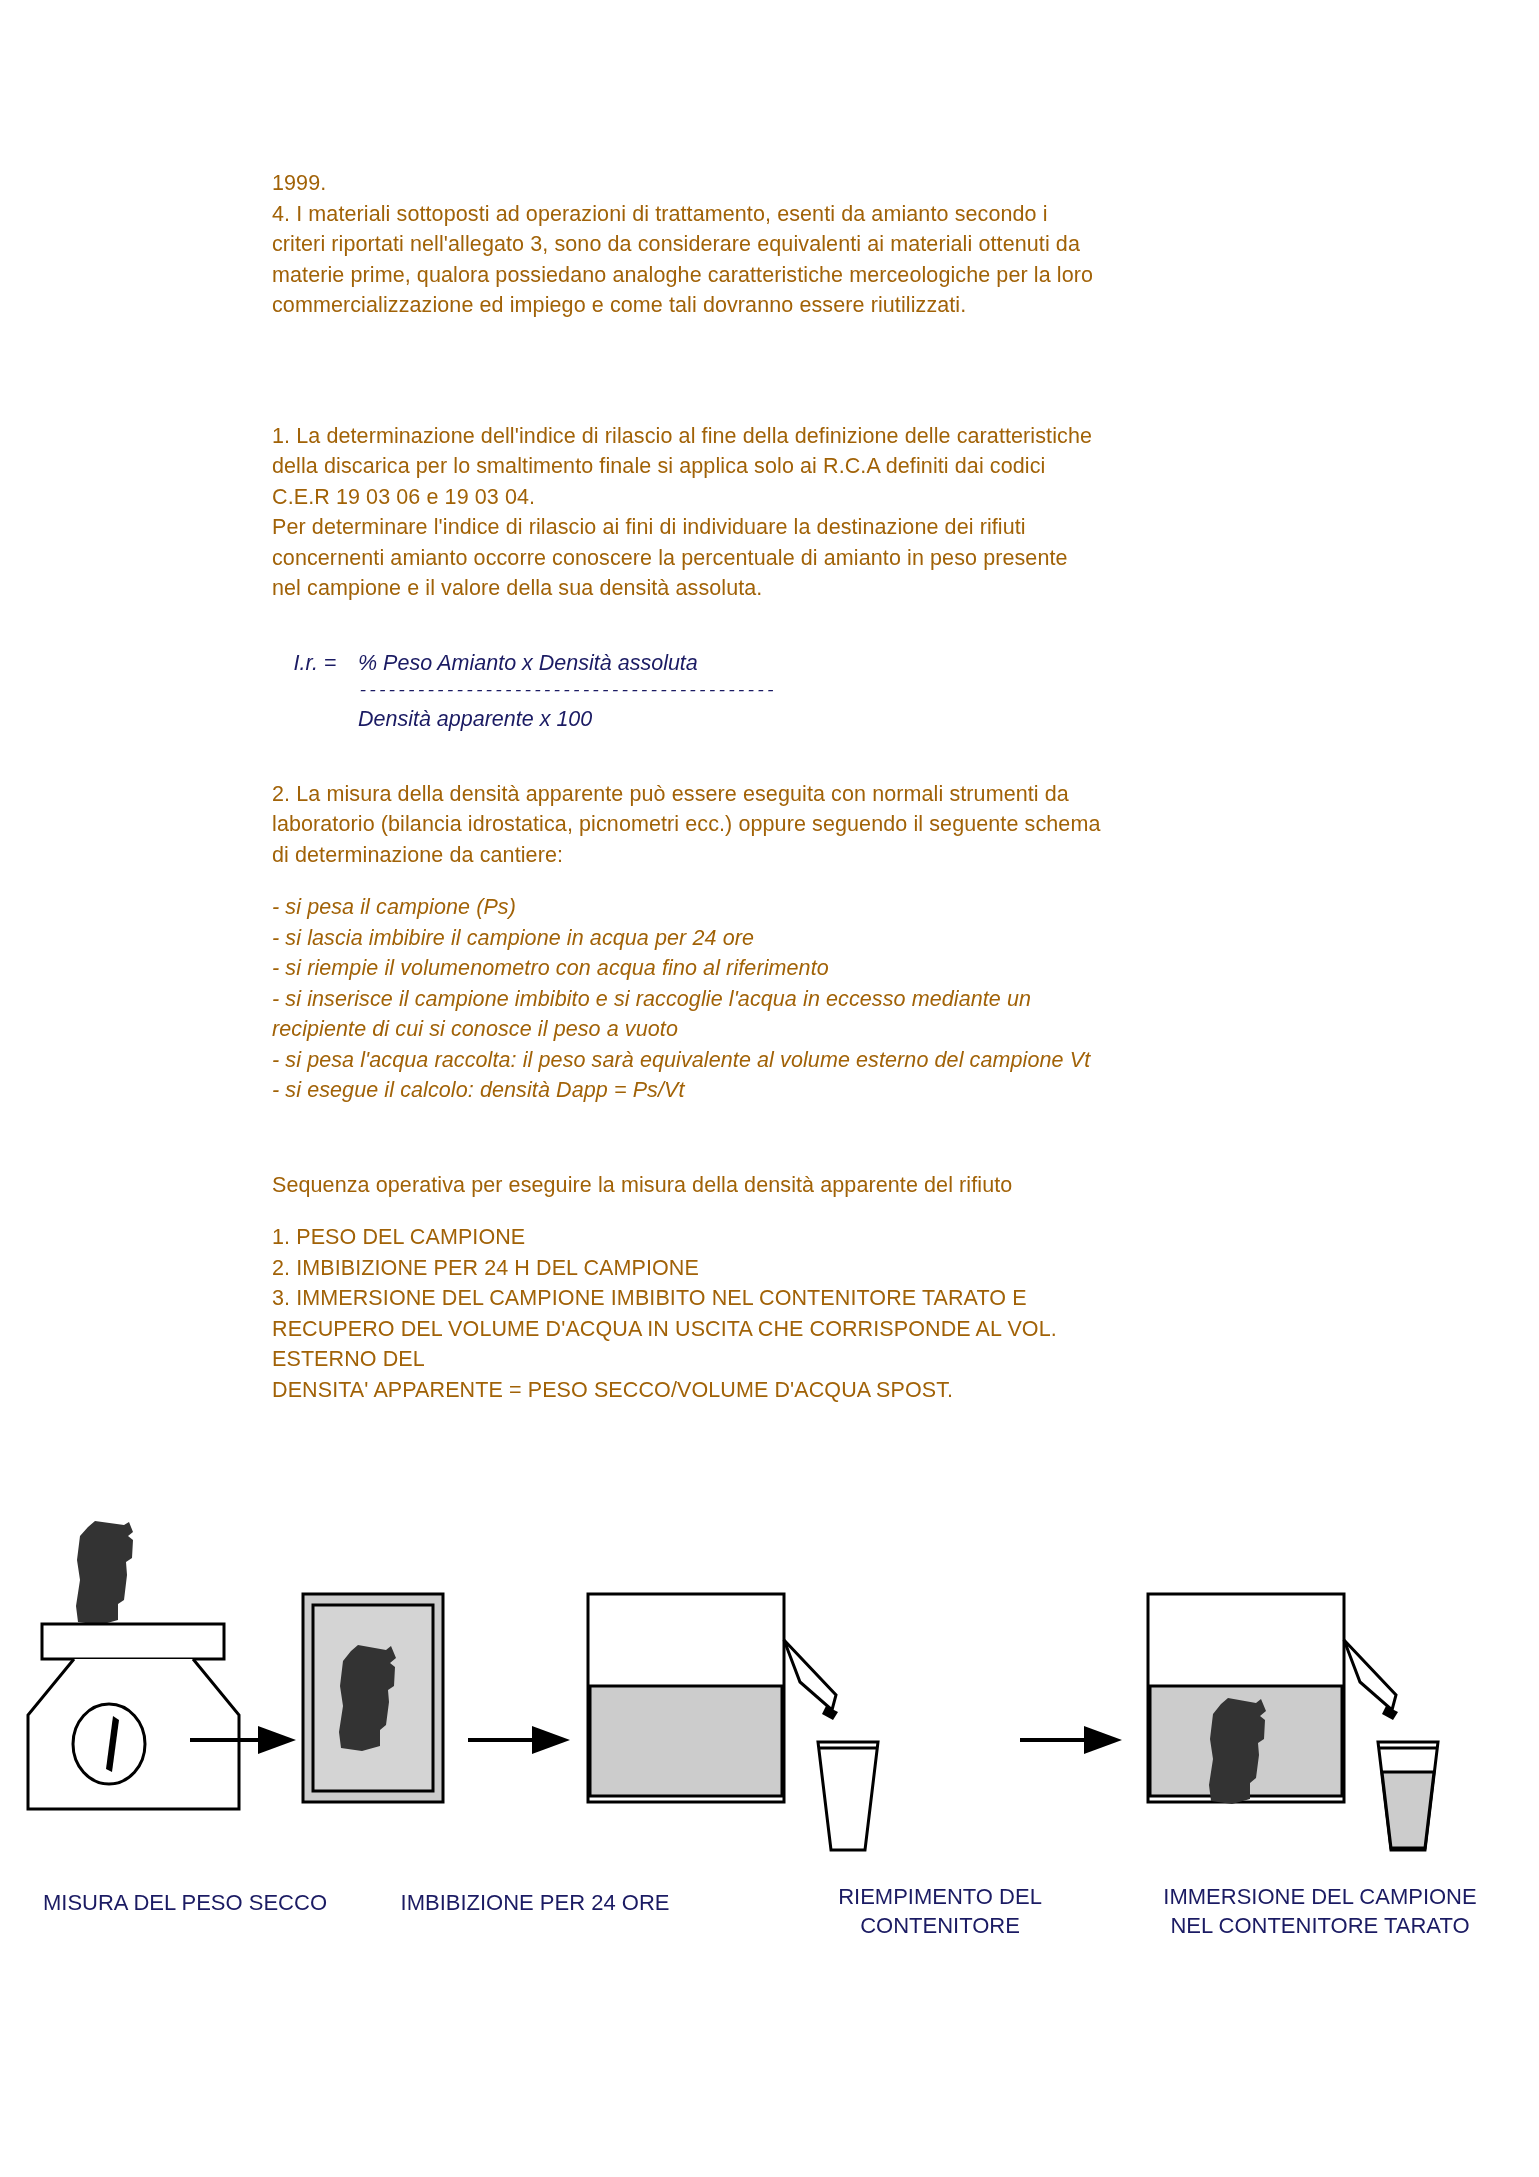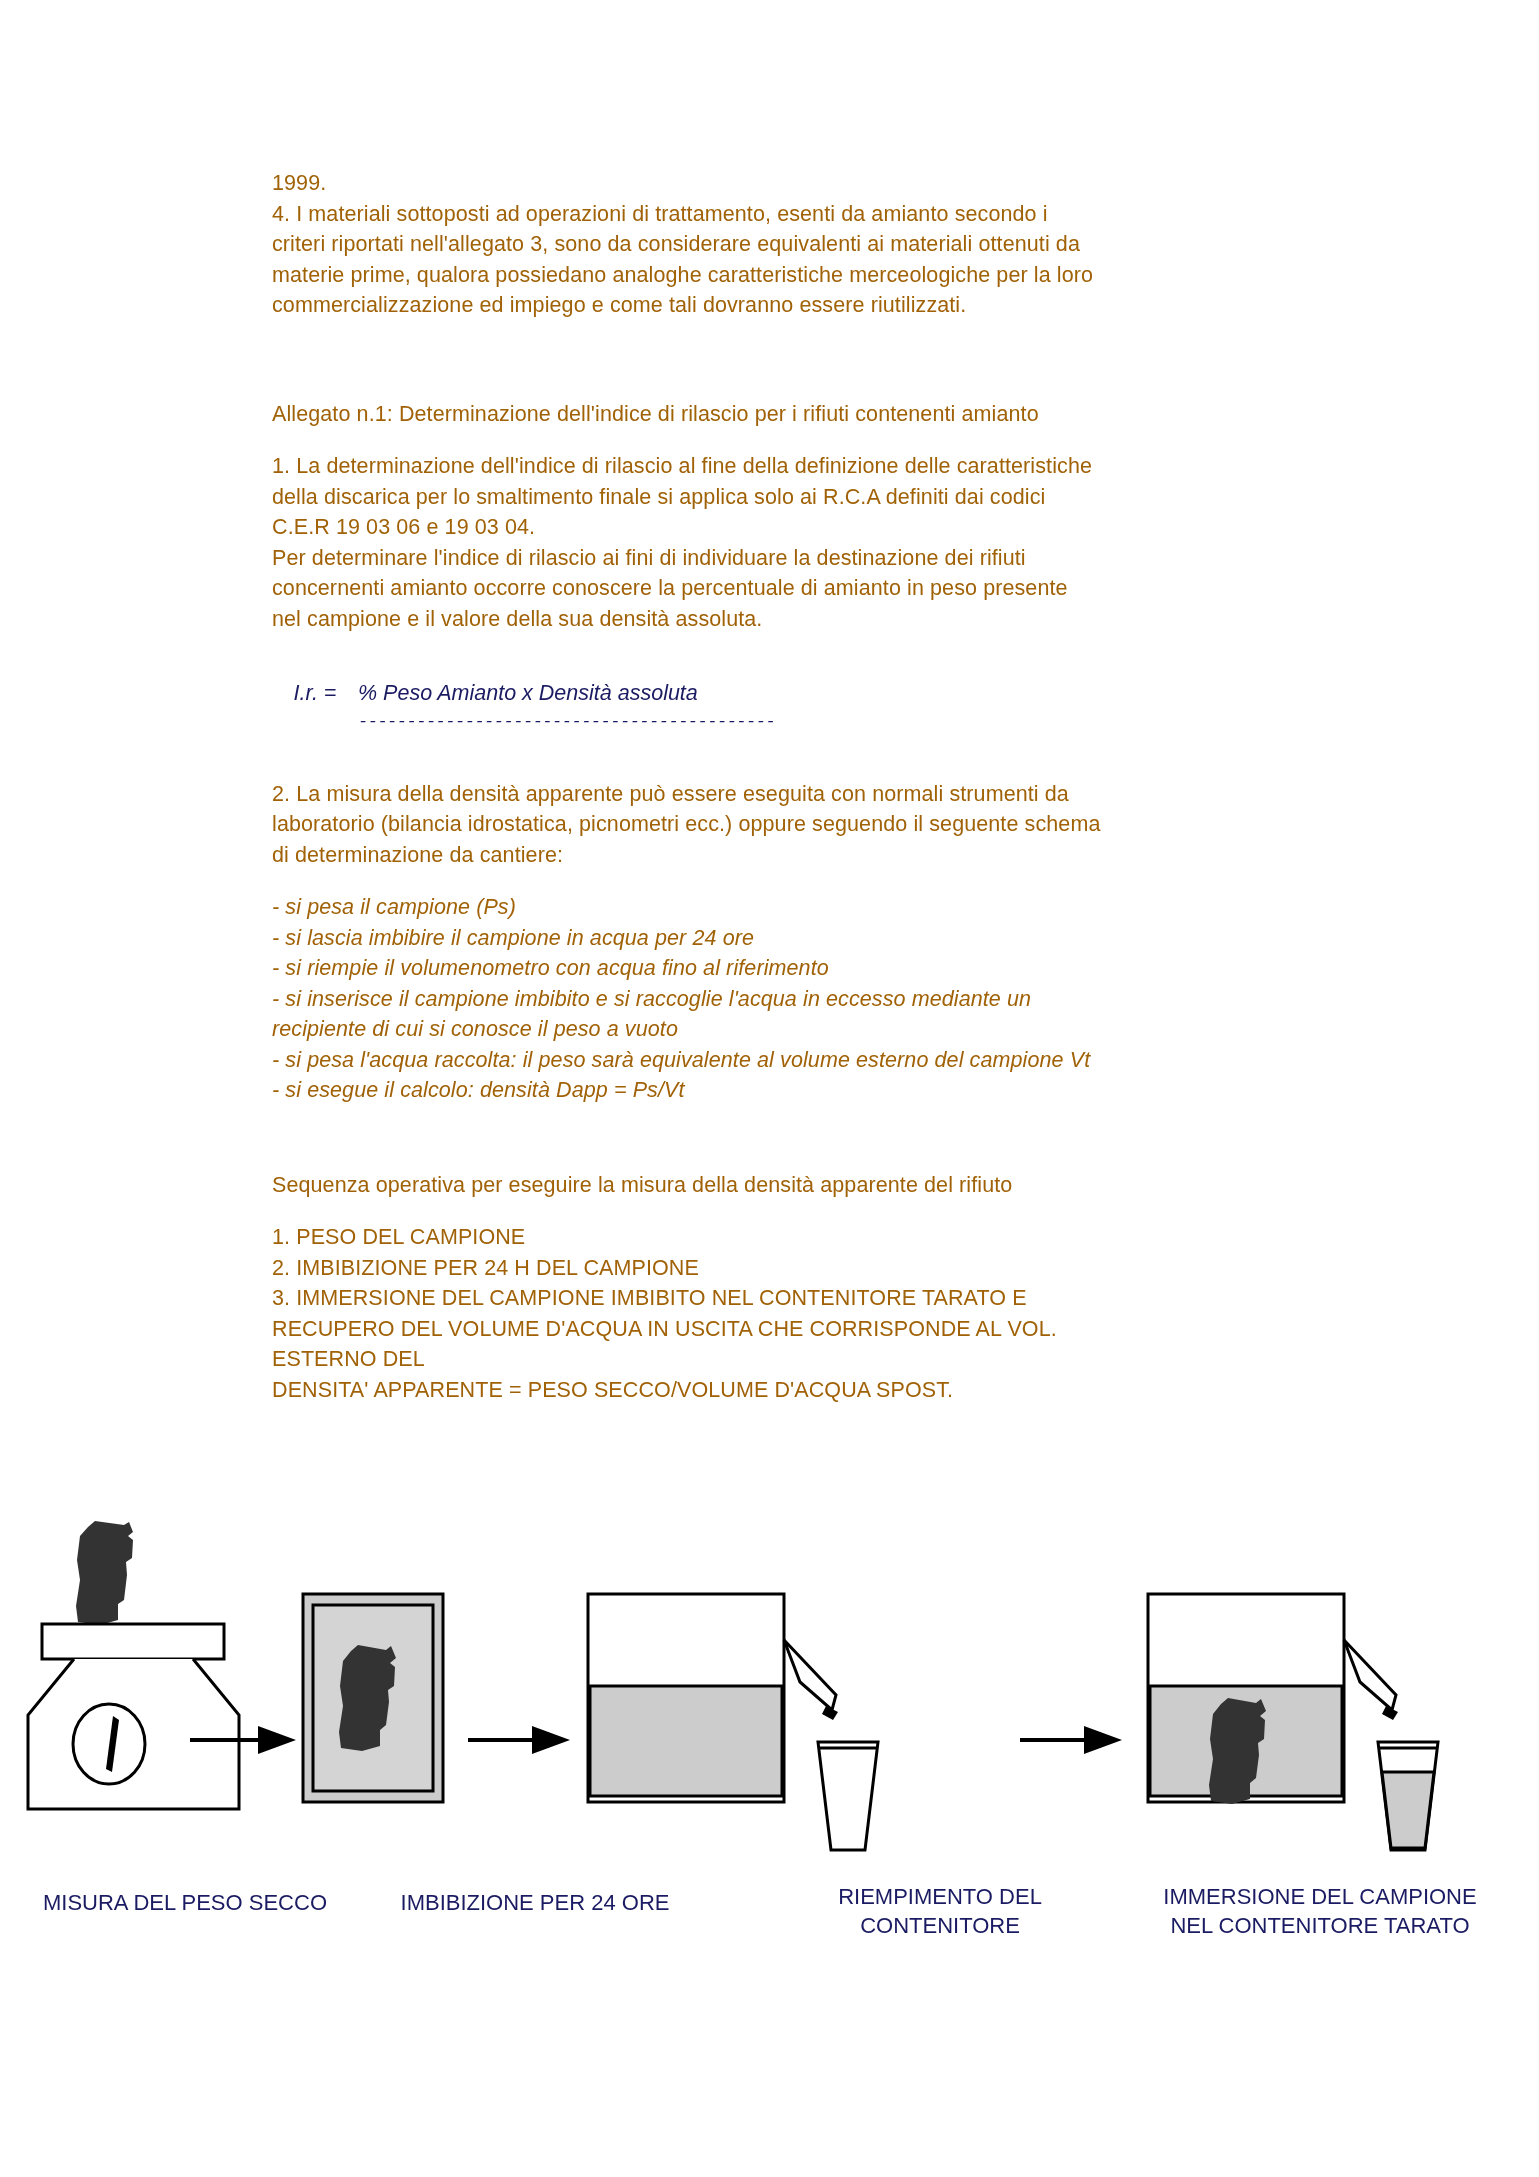--- a/index.html
+++ b/index.html
@@ -102,21 +102,20 @@
   <div class="text-col">
 
     <div class="para">1999.</div>
     <div class="para">4. I materiali sottoposti ad operazioni di trattamento, esenti da amianto secondo i
 criteri riportati nell'allegato 3, sono da considerare equivalenti ai materiali ottenuti da
 materie prime, qualora possiedano analoghe caratteristiche merceologiche per la loro
 commercializzazione ed impiego e come tali dovranno essere riutilizzati.</div>
 
     <div class="gap-xl"></div>
 
-    <div class="para">Allegato n.1: Determinazione dell'indice di rilascio per i rifiuti contenenti amianto</div>
 
     <div class="gap-sm"></div>
 
     <div class="para">1. La determinazione dell'indice di rilascio al fine della definizione delle caratteristiche
 della discarica per lo smaltimento finale si applica solo ai R.C.A definiti dai codici
 C.E.R 19 03 06 e 19 03 04.
 Per determinare l'indice di rilascio ai fini di individuare la destinazione dei rifiuti
 concernenti amianto occorre conoscere la percentuale di amianto in peso presente
 nel campione e il valore della sua densità assoluta.</div>
 
@@ -127,20 +126,24 @@
 
     <div class="formula">
       <div class="formula-row">
         <span class="formula-lhs">I.r. =</span>
         <span class="formula-rhs">% Peso Amianto x Densità assoluta</span>
       </div>
       <div class="formula-row">
         <span class="formula-lhs"></span>
         <span class="formula-rhs formula-rule">-------------------------------------------</span>
       </div>
+      <div class="formula-row">
+        <span class="formula-lhs"></span>
+        <span class="formula-rhs">Densità apparente x 100</span>
+      </div>
     </div>
 
     <div class="gap-md"></div>
 
     <div class="para">2. La misura della densità apparente può essere eseguita con normali strumenti da
 laboratorio (bilancia idrostatica, picnometri ecc.) oppure seguendo il seguente schema
 di determinazione da cantiere:</div>
 
     <div class="gap-sm"></div>
 

